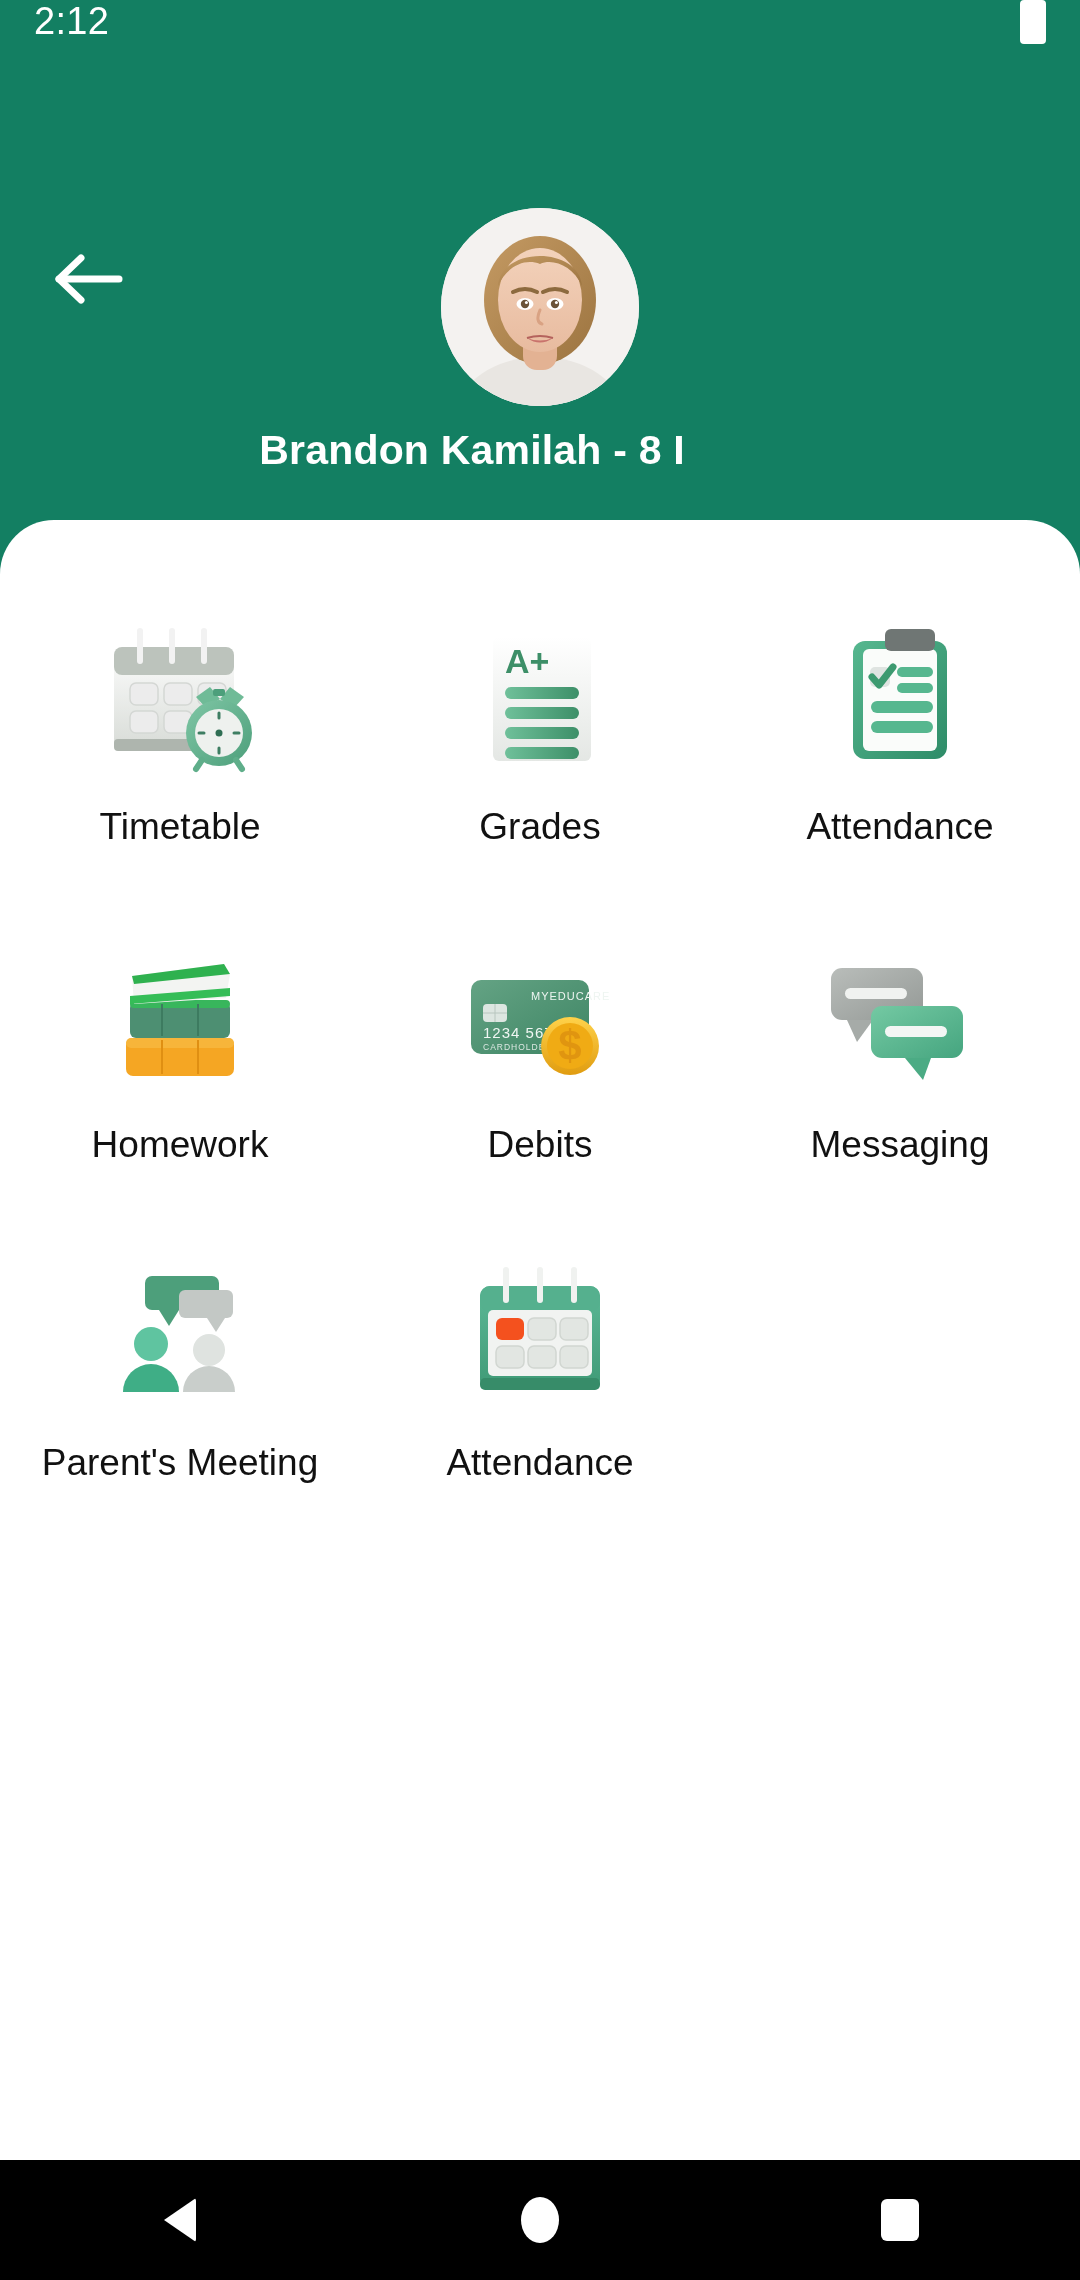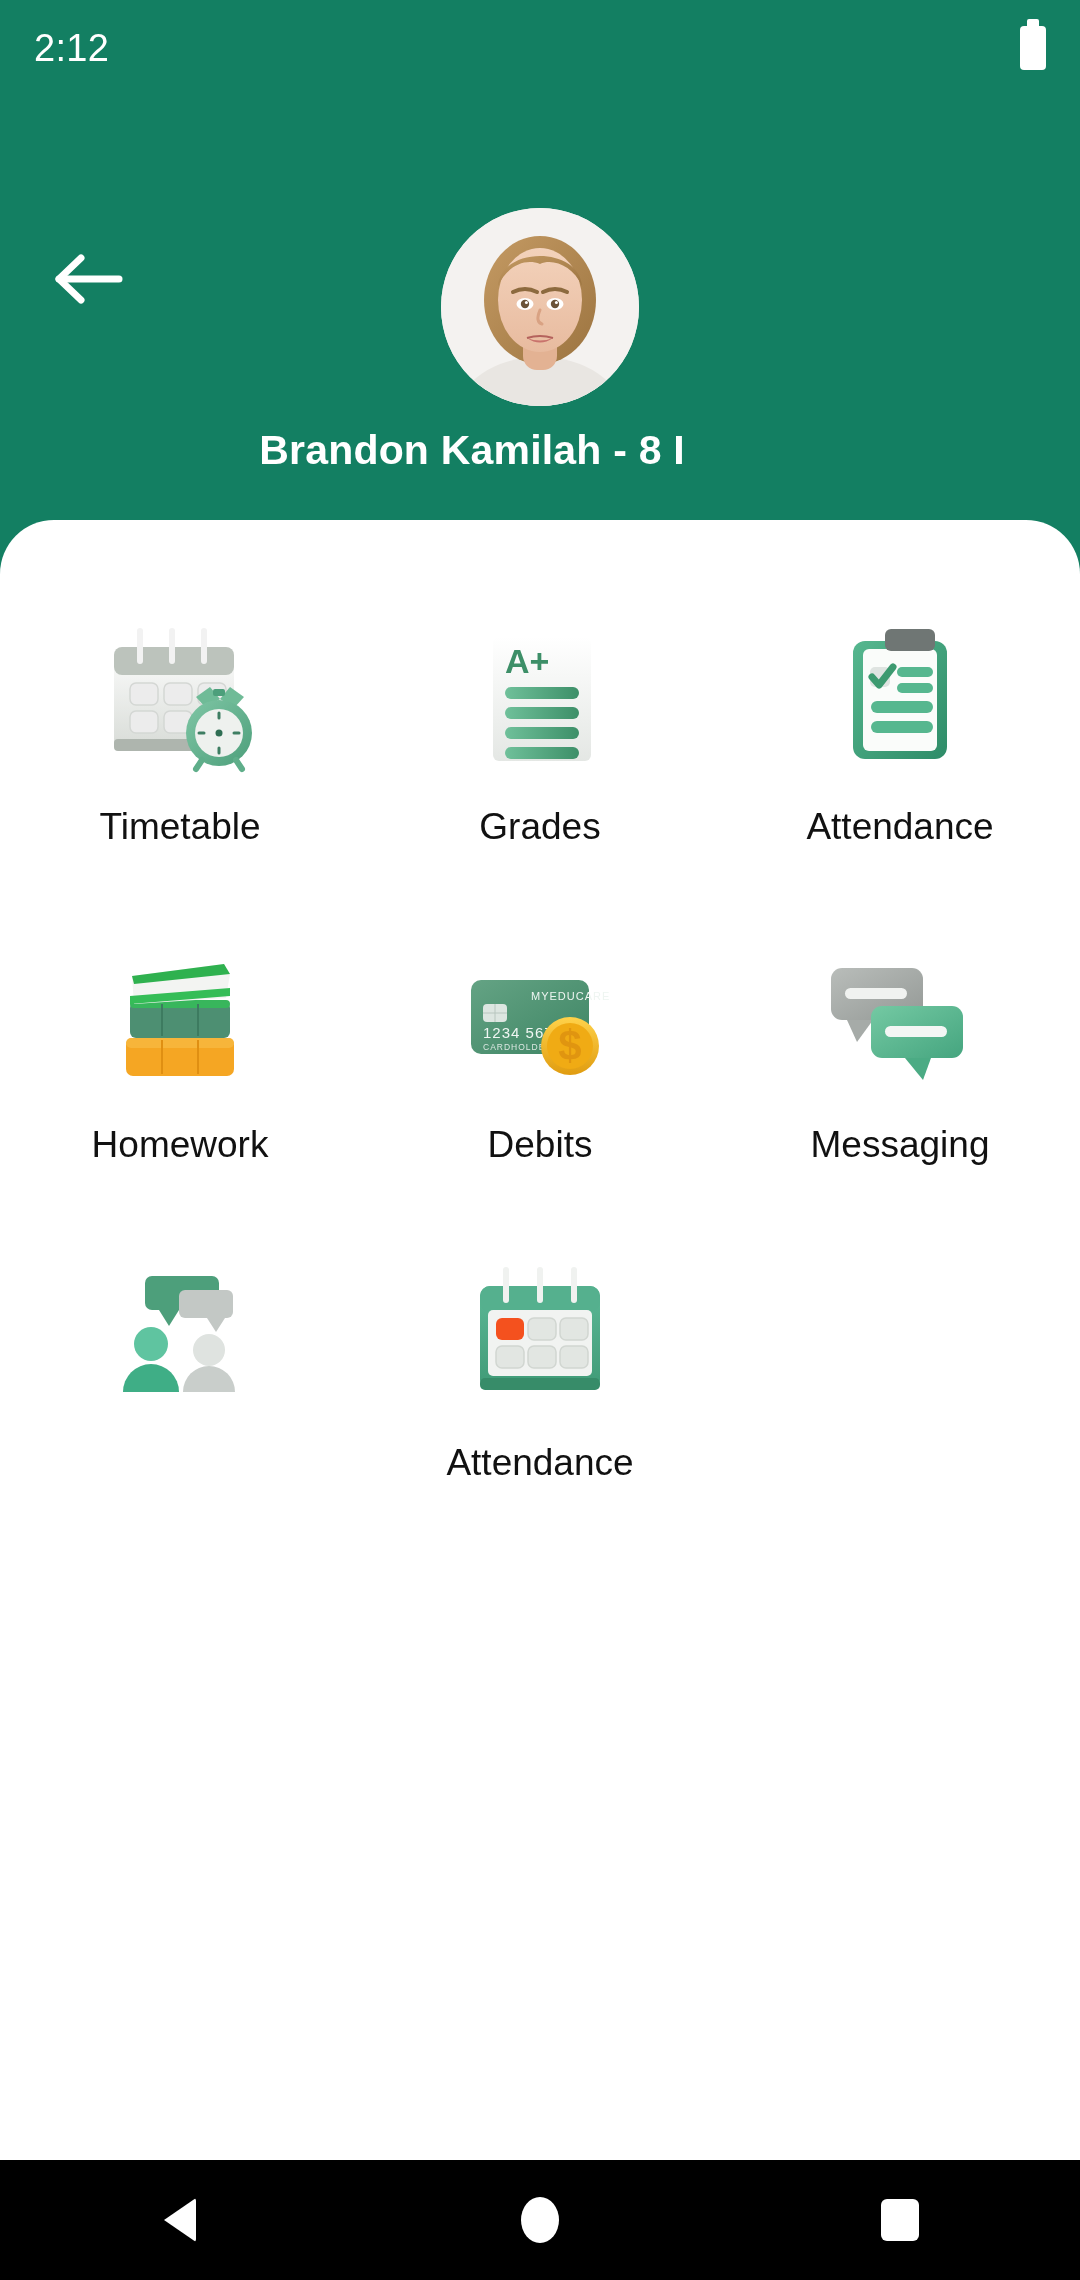--- a/index.html
+++ b/index.html
@@ -12,22 +12,22 @@
   #screen {
     position:relative;
     width:1080px; height:2280px;
     background:#137F62;
     overflow:hidden;
   }
 
   
   #status-bar {
     position:absolute; top:0; left:0; width:1080px; height:96px;
-    display:flex; align-items:center; justify-content:space-between;
-    padding:12px 34px;
+    display:flex; justify-content:space-between;
+    padding:0 34px;
     z-index:6;
   }
   #status-time {
     color:#ffffff; font-size:38px; font-weight:400;
     letter-spacing:0.3px;
   }
   #battery {
     position:relative; width:26px; height:44px;
     background:#ffffff; border-radius:4px;
   }
@@ -389,20 +389,21 @@
             <rect x="52" y="14" width="74" height="34" rx="7" fill="#4d9f7b"></rect>
             <path d="M66 48 h20 l-10 16 z" fill="#4d9f7b"></path>
             <rect x="86" y="28" width="54" height="28" rx="6" fill="#c3c8c5"></rect>
             <path d="M114 56 h18 l-9 14 z" fill="#c3c8c5"></path>
             <circle cx="58" cy="82" r="17" fill="#5fc4a0"></circle>
             <path d="M30 130 a28 28 0 0 1 56 0 z" fill="#3fae86"></path>
             <circle cx="116" cy="88" r="16" fill="#dfe3e0"></circle>
             <path d="M90 130 a26 26 0 0 1 52 0 z" fill="#c9cecb"></path>
           </svg>
         </div>
+        <div class="menu-label">Parent's Meeting</div>
       </div>
 
       <div class="menu-item">
         <div class="icon-box">
           <svg width="165" height="155" viewBox="0 0 165 155">
             <defs>
               <linearGradient id="calg" x1="0" y1="0" x2="0" y2="1">
                 <stop offset="0" stop-color="#5cb896"></stop>
                   <stop offset="1" stop-color="#3f9a76"></stop>
               </linearGradient>

